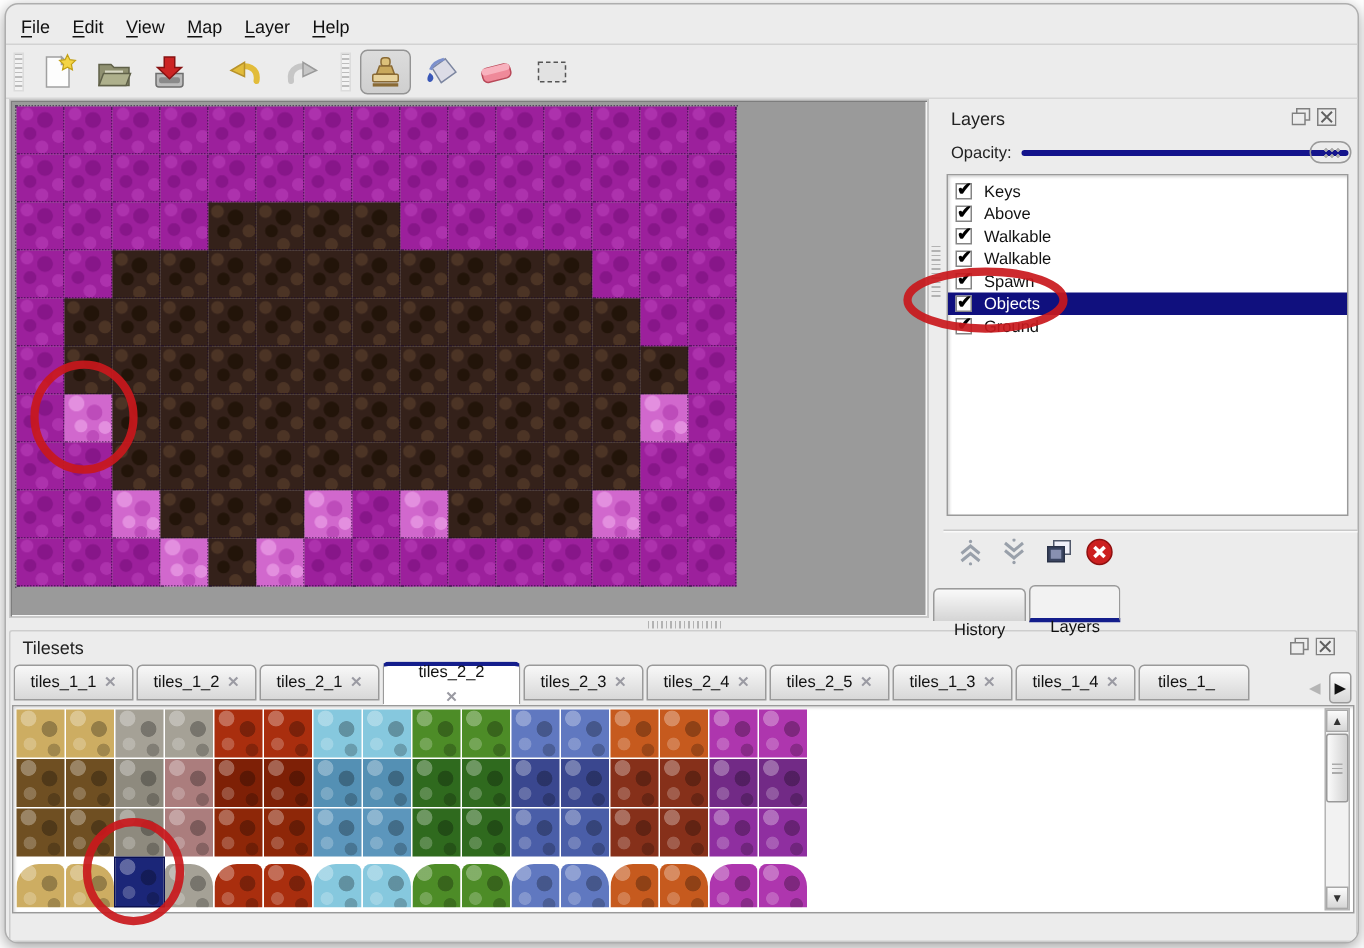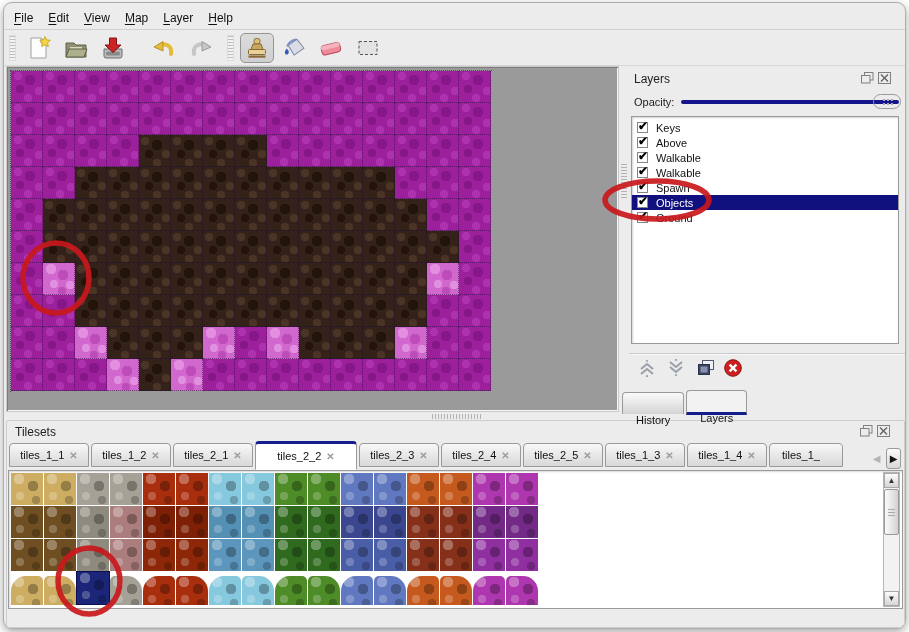--- a/index.html
+++ b/index.html
@@ -86,21 +86,21 @@
               background:linear-gradient(#fafafa,#d4d4d4); margin-right:2px; }
   .dock-tab.active { height:23px; margin-top:0; background:#f2f2f2; border-bottom:3px solid #141e8c; z-index:2; }
 
   
   .tilesets-panel { position:absolute; left:2px; top:417px; width:899px; height:208px; background:#ececec; border:1px solid #cdcdcd; border-radius:2px; }
   .ts-title { position:absolute; left:8px; top:4px; font-size:12px; color:#222; }
   .ts-tabbar { position:absolute; left:2px; top:19px; right:36px; height:30px; display:flex; align-items:center; overflow:hidden; }
   .ts-tab { flex:none; width:80px; height:24px; display:flex; align-items:center; justify-content:center; gap:5px;
             font-size:11px; color:#111; border:1px solid #9a9a9a; border-radius:4px 4px 0 0;
             background:linear-gradient(#f8f8f8,#d8d8d8); margin-right:2px; }
-  .ts-tab.active { width:102px; height:29px; background:#fff; border-top:3px solid #141e8c; border-bottom-color:#fff; }
+  .ts-tab.active { width:92px; height:29px; background:#fff; border-top:3px solid #141e8c; border-bottom-color:#fff;flex-direction:column; }
   .ts-tab.truncated { width:74px; overflow:hidden; justify-content:flex-start; padding-left:12px; }
   .ts-close { color:#9a9aa2; font-weight:bold; font-size:10px; }
   .tab-scroll { position:absolute; top:27px; width:15px; height:21px; display:flex; align-items:center; justify-content:center; font-size:10px; }
   .tab-scroll.left { right:20px; color:#b5b5b5; }
   .tab-scroll.right { right:3px; color:#111; border:1px solid #9a9a9a; border-radius:3px; background:linear-gradient(#fbfbfb,#d8d8d8); }
   .ts-content { position:absolute; left:1px; top:49px; width:895px; height:139px; background:#fff;
                 border:1px solid #9a9a9a; box-shadow:inset 1px 1px 2px rgba(0,0,0,.15); overflow:hidden; }
   .ts-grid { position:absolute; left:2px; top:2px; display:grid; grid-template-columns:repeat(16,33px); grid-auto-rows:33px; }
   .ts-cell { width:32px; height:32px; background-image:
       radial-gradient(circle at 8px 6px, rgba(255,255,255,.30) 5px, transparent 5.5px),

